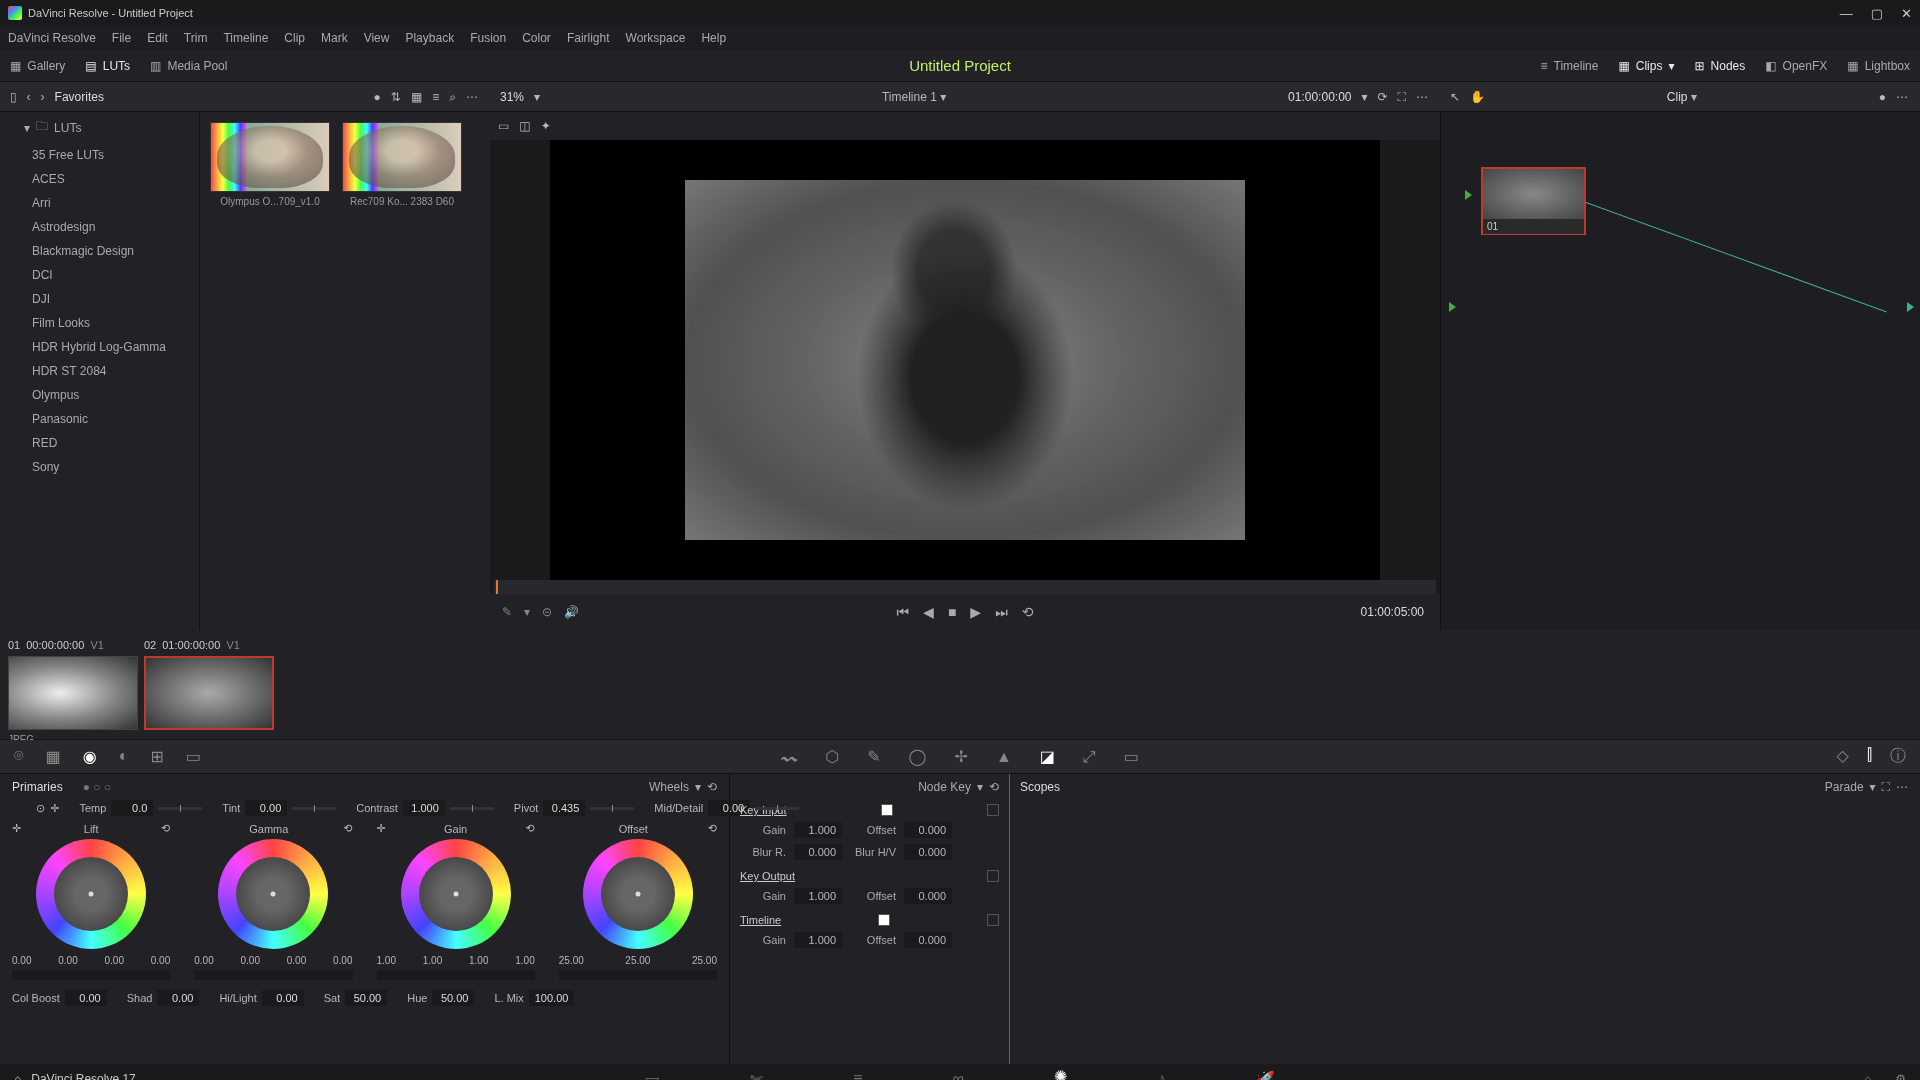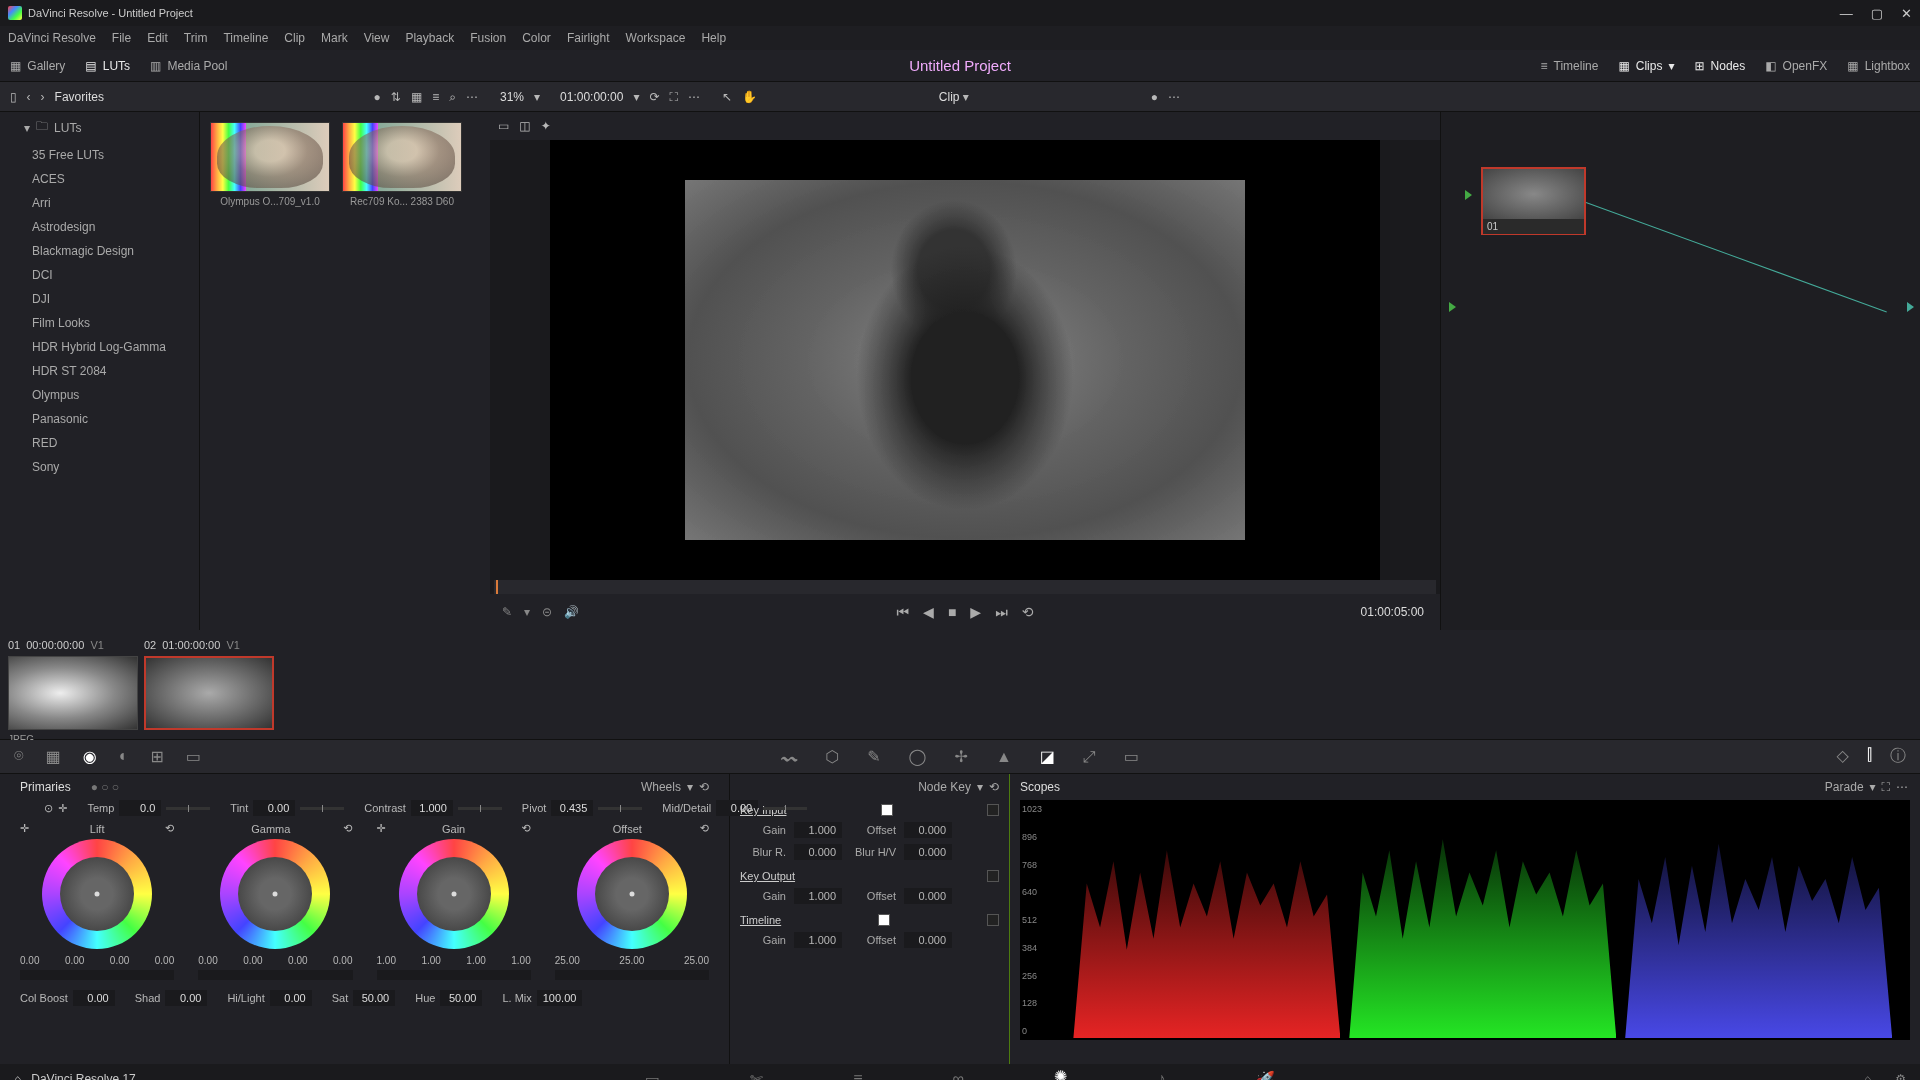--- a/index.html
+++ b/index.html
@@ -5,21 +5,21 @@
 * { margin:0; padding:0; box-sizing:border-box; font-family:Arial,sans-serif; user-select:none; }
 body { background:#212126; color:#b8b8b8; font-size:12px; overflow:hidden; width:1920px; height:1080px; }
 .titlebar { height:26px; background:#1a1a1d; display:flex; align-items:center; padding:0 8px; font-size:11px; color:#ccc; }
 .titlebar .icon { width:14px; height:14px; margin-right:6px; background:linear-gradient(135deg,#f44,#48f,#4f4,#ff4); border-radius:2px; }
 .win-btns { margin-left:auto; display:flex; gap:18px; color:#ccc; font-size:13px; }
 .menubar { height:24px; background:#1e1e22; display:flex; align-items:center; padding:0 8px; gap:16px; font-size:12px; color:#aaa; }
 .menubar span { cursor:pointer; }
 .toolbar { height:32px; background:#212126; display:flex; align-items:center; border-bottom:1px solid #111; }
 .toolbar .tbtn { display:flex; align-items:center; gap:6px; padding:0 10px; height:100%; color:#aaa; cursor:pointer; }
 .toolbar .tbtn.active { color:#e8e8e8; }
-.toolbar .center-title { position:absolute; left:50%; transform:translateX(-50%); font-size:15px; color:#f0abfc; }
+.toolbar .center-title { position:absolute; left:50%; transform:translateX(-50%); font-size:15px; color:#bef264; }
 .toolbar .right { margin-left:auto; display:flex; }
 .subhdr { height:30px; background:#28282d; display:flex; align-items:center; border-bottom:1px solid #111; }
 .subhdr .left { display:flex; align-items:center; gap:10px; padding:0 10px; }
 .subhdr .txt { color:#ddd; }
 .dots3 { letter-spacing:2px; }
 .main { display:flex; height:calc(1080px - 26px - 24px - 32px - 30px - 420px - 30px); }
 .sidebar { width:200px; background:#212126; border-right:1px solid #111; overflow-y:auto; }
 .tree-item { padding:5px 16px 5px 32px; color:#aaa; cursor:pointer; font-size:12px; }
 .tree-item.root { padding-left:24px; display:flex; align-items:center; gap:6px; }
 .thumbs { width:290px; background:#212126; padding:10px; display:flex; flex-wrap:wrap; gap:12px; align-content:flex-start; }
@@ -53,21 +53,21 @@
 .clip-info { font-size:11px; color:#ccc; display:flex; align-items:center; gap:6px; height:18px; }
 .clip-th { width:130px; height:74px; border:1px solid #444; }
 .clip-th.sel { border:2px solid #c0392b; }
 .clip-th .ci { width:100%; height:100%; background:radial-gradient(ellipse at 50% 50%,#aaa,#333); filter:grayscale(1); }
 .clipstrip-col { display:flex; flex-direction:column; gap:2px; }
 .midtools { height:34px; background:#28282d; display:flex; align-items:center; justify-content:center; gap:28px; border-bottom:1px solid #111; position:relative; }
 .midtools .mt { color:#888; cursor:pointer; font-size:16px; }
 .midtools .mt.active { color:#fff; }
 .midtools .rt { position:absolute; right:14px; display:flex; gap:18px; }
 .panels { height:290px; display:flex; background:#212126; }
-.primaries { width:730px; padding:6px 20px; border-right:1px solid #111; }
+.primaries { width:730px; padding:6px 12px; border-right:1px solid #111; }
 .pnl-hdr { display:flex; align-items:center; font-size:12px; color:#ddd; margin-bottom:6px; }
 .pnl-hdr .rlbl { margin-left:auto; color:#aaa; display:flex; align-items:center; gap:6px; }
 .adj-row { display:flex; gap:20px; margin-bottom:6px; font-size:11px; }
 .adj { display:flex; align-items:center; gap:5px; }
 .adj .v { background:#1a1a1d; padding:2px 6px; min-width:42px; text-align:right; color:#ddd; }
 .tick { width:44px; height:3px; background:#333; position:relative; }
 .tick::after { content:''; position:absolute; left:50%; top:-2px; width:1px; height:7px; background:#888; }
 .wheels { display:flex; gap:24px; margin-top:4px; }
 .wheel-grp { flex:1; text-align:center; }
 .wheel-grp .wh { display:flex; align-items:center; justify-content:space-between; font-size:11px; margin-bottom:4px; }
@@ -182,20 +182,21 @@
     <span>⇅</span>
     <span>▦</span>
     <span>≡</span>
     <span>⌕</span>
     <span class="dots3">⋯</span>
   </div>
   <div class="left">
     <span class="txt">31%</span>
     <span>▾</span>
   </div>
+  <div style="flex:1;text-align:center"><span>Timeline 1</span> <span>▾</span></div>
   <div class="left">
     <span class="txt">01:00:00:00</span>
     <span>▾</span>
     <span>⟳</span>
     <span>⛶</span>
     <span class="dots3">⋯</span>
   </div>
   <div class="left" style="width:480px">
     <span>↖</span>
     <span>✋</span>
@@ -518,36 +519,20 @@
   <div class="scopes">
     <div class="pnl-hdr">
         <span>Scopes</span>
         <div class="rlbl">
           <span>Parade</span>
           <span>▾</span>
           <span>⛶</span>
           <span class="dots3">⋯</span>
         </div>
       </div>
-    <div class="parade">
-      <div class="ylabels">
-        <span>1023</span>
-          <span>896</span>
-          <span>768</span>
-          <span>640</span>
-          <span>512</span>
-          <span>384</span>
-          <span>256</span>
-          <span>128</span>
-          <span>0</span>
-      </div>
-      <div class="wave r"></div>
-      <div class="wave g"></div>
-      <div class="wave b"></div>
-    </div>
   </div>
 </div>
 
 <div class="pages">
   <div class="left">
       <span>⌂</span>
       <span>DaVinci Resolve 17</span>
     </div>
   <span class="pg">▭</span>
   <span class="pg">✄</span>

